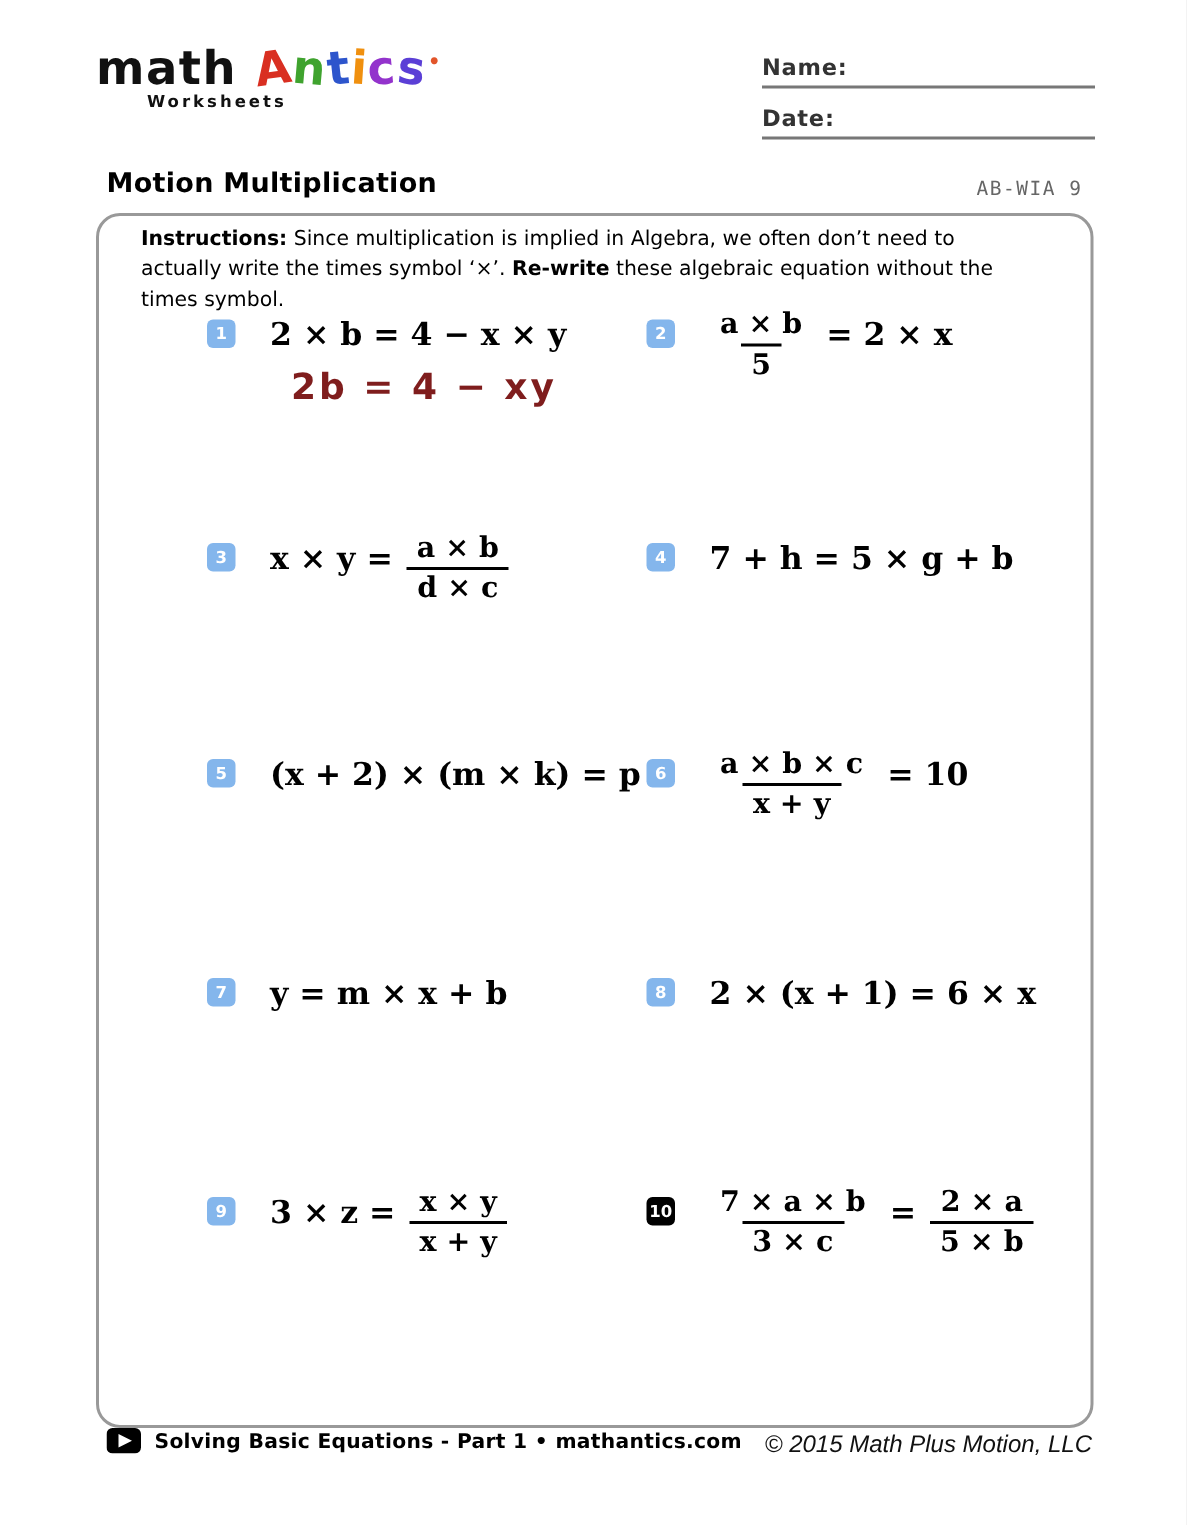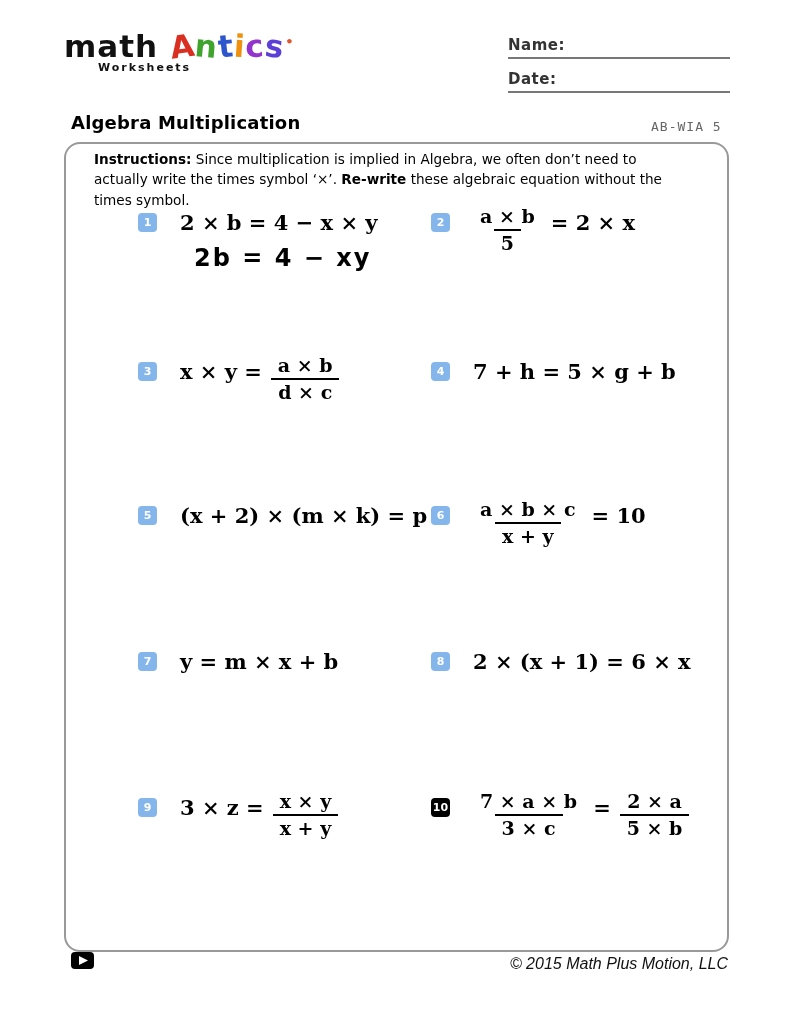--- a/index.html
+++ b/index.html
@@ -68,36 +68,36 @@
     <div class="logo-sub">Worksheets</div>
   </div>
 
   <div class="fieldrow" id="date-row">
     <span class="flabel">Date:</span>
   </div>
   <div class="fieldrow" id="name-row">
     <span class="flabel">Name:</span>
   </div>
 
-  <div class="sheet-title">Algebra Multiplication</div>
-  <div class="sheet-code">AB-WIA 5</div>
+  <div class="sheet-title">Motion Multiplication</div>
+  <div class="sheet-code">AB-WIA 9</div>
 
   <div class="main-box"></div>
 
   <div class="instructions">
     <b>Instructions:</b><span> Since multiplication is implied in Algebra, we often don’t need to actually write the times symbol ‘×’.  </span><b>Re-write</b><span> these algebraic equation without the times symbol.</span>
   </div>
 
   <div id="problems">
       <div class="cell" style="left: 138px; top: 184px;">
         <span class="badge" style="background: rgb(132, 182, 236);">1</span>
         <span class="eq">
           <span>2 × b = 4 − x × y</span>
         </span>
-        <div class="answer" style="color: #000000;">2b = 4 − xy</div>
+        <div class="answer" style="color: #7f1d1d;">2b = 4 − xy</div>
       </div>
       <div class="cell" style="left: 431px; top: 184px;">
         <span class="badge" style="background: rgb(132, 182, 236);">2</span>
         <span class="eq">
           <span class="frac">
             <span class="num">a × b</span>
             <span class="den">5</span>
           </span>
           <span>= 2 × x</span>
         </span>
@@ -170,16 +170,17 @@
           </span>
         </span>
       </div>
     </div>
 
   <div class="footer-left">
     <svg class="play-icon" width="23" height="17" viewBox="0 0 23 17">
       <rect x="0" y="0" width="23" height="17" rx="4" fill="#000"></rect>
       <polygon points="8,4 17,8.5 8,13" fill="#fff"></polygon>
     </svg>
+    <span class="footer-video">Solving Basic Equations - Part 1 • mathantics.com</span>
   </div>
   <div class="footer-right">© 2015 Math Plus Motion, LLC</div>
 
 </div>
 
 </body></html>

